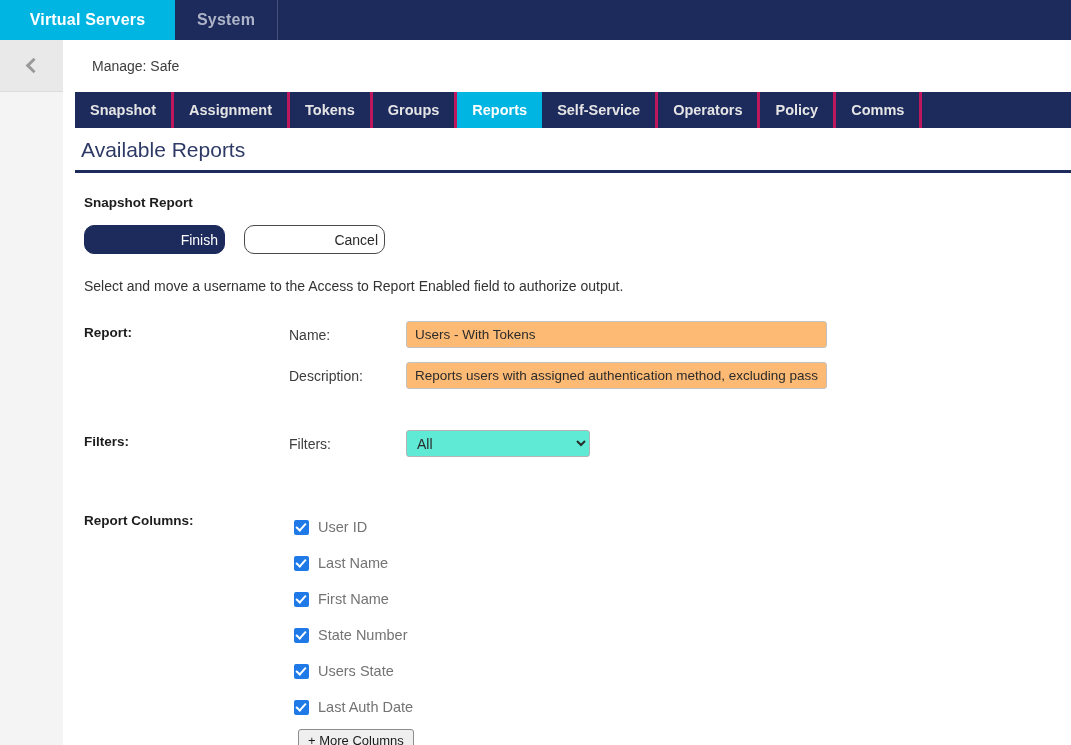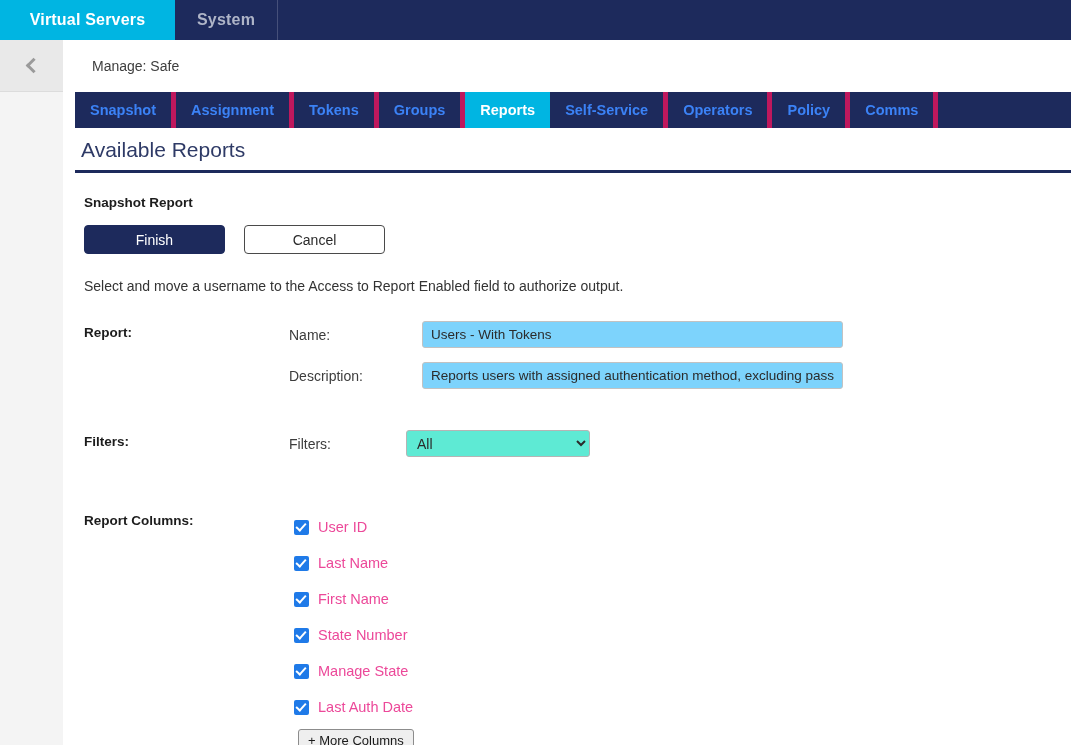--- a/index.html
+++ b/index.html
@@ -76,22 +76,22 @@
     height: 36px;
     background: #1d2a5c;
     display: flex; align-items: stretch;
     margin-left: 12px;
     width: 996px;
   }
   .tab {
     display: flex; align-items: center; justify-content: center;
     padding: 0 15px;
     font-size: 14.5px; font-weight: bold;
-    color: #3b82f6;
-    border-right: 5px solid #be185d;
+    color: #e5e5e5;
+    border-right: 3px solid #be185d;
     white-space: nowrap;
     cursor: pointer;
   }
   .tab.active {
     background: #00b5e2;
     color: #ffffff;
     border-right: none;
   }
   .tabstrip-fill { flex: 1; }
 
@@ -110,21 +110,22 @@
   .body-pad { padding: 22px 0 0 21px; }
 
   .section-label {
     font-size: 13.5px; font-weight: bold; color: #1c1c1c;
   }
 
   .btn-row { margin-top: 15px; display: flex; gap: 19px; }
   .btn {
     font-size: 14px;
     cursor: pointer;
-    border-radius: 4px;
+    border-radius: 10px;
+    text-align: right;
   }
   .btn-primary {
     width: 141px; height: 29px;
     background: #1d2a5c; color: #ffffff;
     border: 1px solid #1d2a5c;
   }
   .btn-secondary {
     width: 141px; height: 29px;
     background: #ffffff; color: #2a2a2a;
     border: 1px solid #4a4a4a;
@@ -149,23 +150,22 @@
     font-size: 14px; color: #3c3c3c;
   }
   .text-input {
     width: 421px; height: 27px;
     border: 1px solid #c2c2c2;
     border-radius: 3px;
     padding: 0 8px;
     font-size: 13.5px;
     color: #2b2b2b;
     font-family: "Liberation Sans", sans-serif;
-    background: #7dd3fc;
+    background: #fdba74;
     outline: none;
-    margin-left: 16px;
   }
   .select-input {
     width: 184px; height: 27px;
     border: 1px solid #b5b5b5;
     border-radius: 3px;
     padding: 0 6px;
     font-size: 14px;
     color: #2b2b2b;
     font-family: "Liberation Sans", sans-serif;
     background: #5eead4;
@@ -191,21 +191,21 @@
     position: absolute;
     left: 4px; top: 1px;
     width: 4px; height: 8px;
     border-right: 2px solid #ffffff;
     border-bottom: 2px solid #ffffff;
     transform: rotate(42deg);
   }
   .cb-label {
     margin-left: 9px;
     font-size: 14.5px;
-    color: #ec4899;
+    color: #737373;
   }
   .more-btn {
     margin-top: 4px; margin-left: 4px;
     height: 23px;
     padding: 0 9px;
     font-size: 13px;
     font-family: "Liberation Sans", sans-serif;
     color: #1a1a1a;
     background: #efefef;
     border: 1px solid #8c8c8c;
@@ -322,21 +322,21 @@
         <div class="cb-row">
           <span class="cb"></span>
           <span class="cb-label">First Name</span>
         </div>
         <div class="cb-row">
           <span class="cb"></span>
           <span class="cb-label">State Number</span>
         </div>
         <div class="cb-row">
           <span class="cb"></span>
-          <span class="cb-label">Manage State</span>
+          <span class="cb-label">Users State</span>
         </div>
         <div class="cb-row">
           <span class="cb"></span>
           <span class="cb-label">Last Auth Date</span>
         </div>
         <button class="more-btn">+ More Columns</button>
       </div>
     </div>
 
   </div>

